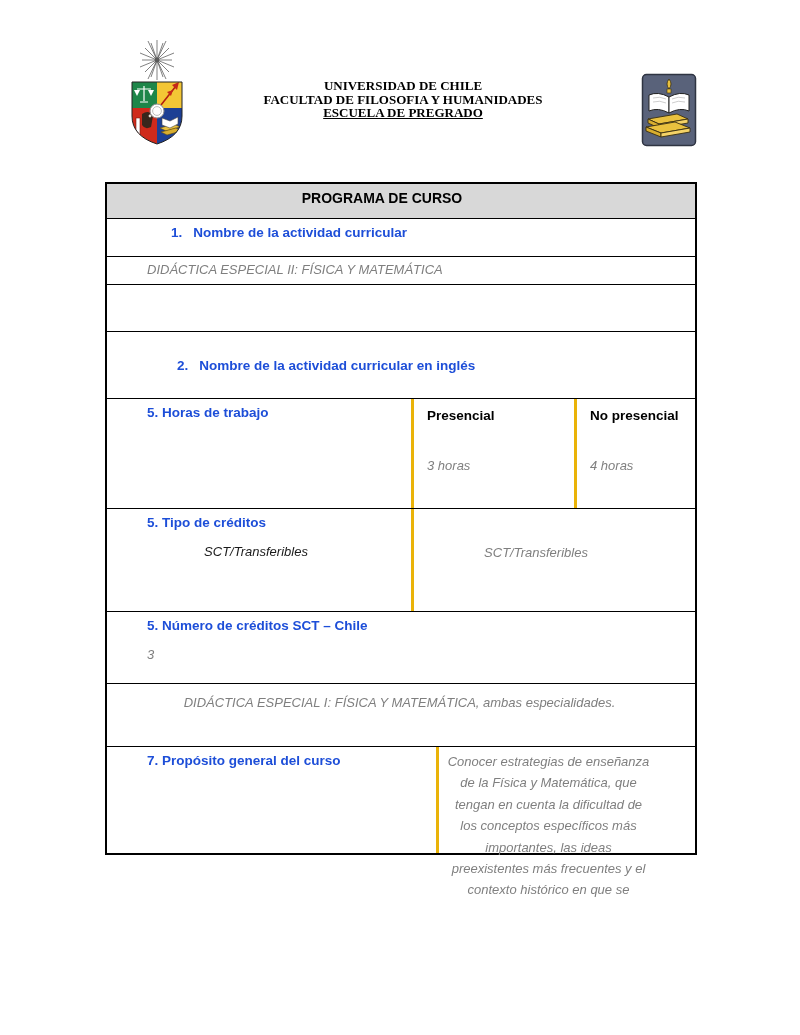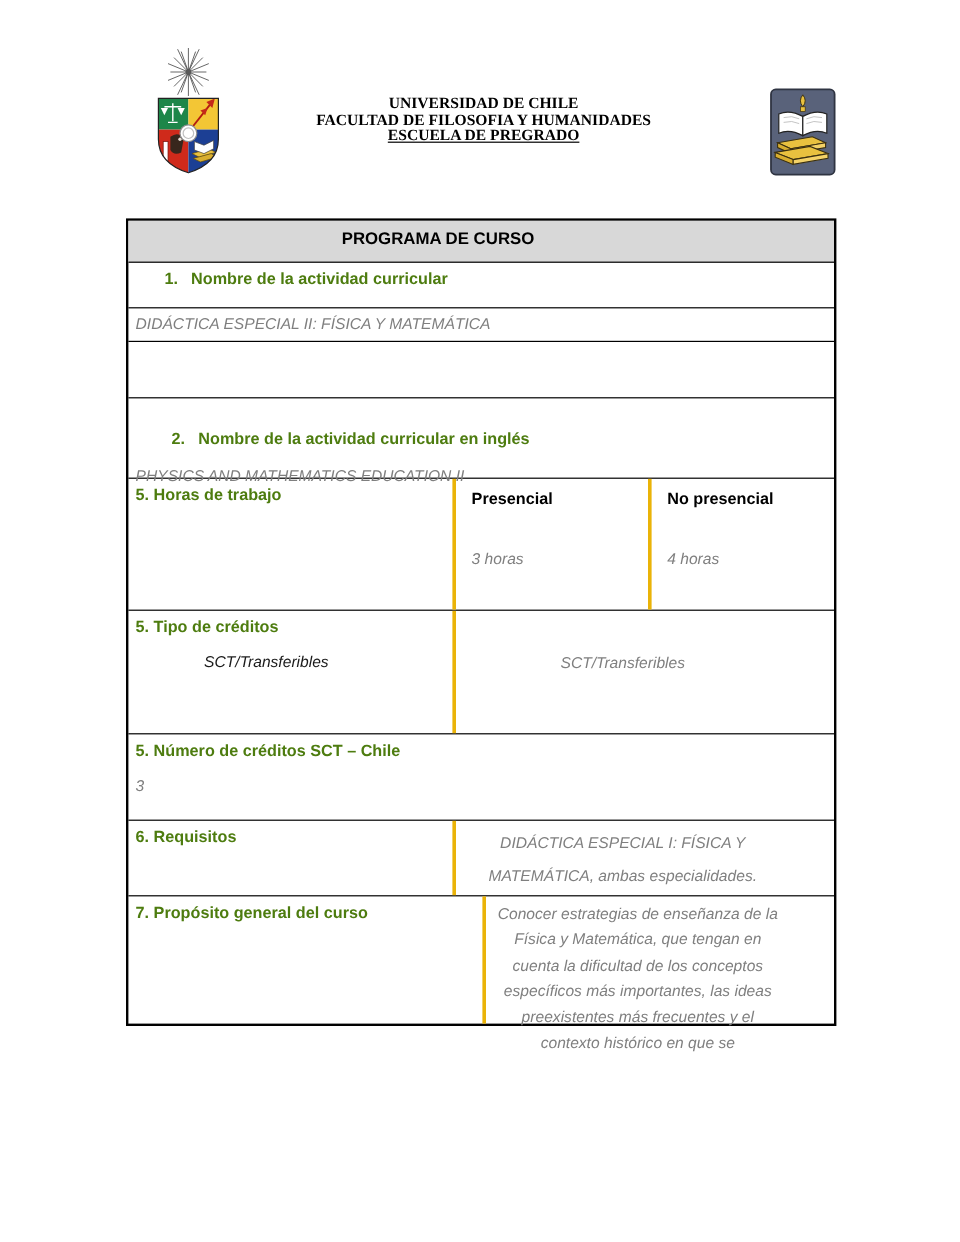--- a/index.html
+++ b/index.html
@@ -8,36 +8,36 @@
 
   
   .hdr-text{position:absolute;top:79px;left:0;width:806px;text-align:center;
     font-family:"Liberation Serif",serif;font-weight:bold;font-size:13px;line-height:13.5px;color:#000;}
   .hdr-text .underline{text-decoration:underline;}
   .logo-left{position:absolute;left:112px;top:40px;}
   .logo-right{position:absolute;left:641px;top:73px;}
 
   
   .tbl{position:absolute;left:105px;top:182px;width:592px;border:2px solid #000;box-sizing:border-box;background:#fff;}
-  .row{display:flex;box-sizing:border-box;border-bottom:1px solid #000;}
+  .row{display:flex;box-sizing:border-box;border-bottom:1px solid #000;padding-left:34px;}
   .row:last-child{border-bottom:none;}
   .cell{box-sizing:border-box;min-width:0;}
   .cell + .cell{border-left:3px solid #eab308;}
   .c-left{width:270px;flex:none;}
   .c-mid{width:163px;flex:none;}
   .c-rest{flex:1;}
 
   .r-title{height:35px;background:var(--hdr-bg,#d8d8d8);}
   .r-title .cell{width:100%;padding-top:6px;text-align:center;padding-right:72px;
       font-weight:bold;font-size:14px;}
   .r1l{height:38px;} .r1v{height:28px;} .r-empty{height:47px;}
   .r2{height:67px;} .r3{height:70px;} .r4{height:110px;} .r5{height:103px;}
   .r5b{height:72px;} .r6{height:63px;} .r7{height:106px;gap:25px;}
 
-  .lbl{font-weight:bold;font-size:13.5px;color:#4d7c0f;padding:5px 6px 0 6px;line-height:18px;}
+  .lbl{font-weight:bold;font-size:13.5px;color:#1d4ed8;padding:5px 6px 0 6px;line-height:18px;}
   .lbl-num{display:inline-block;margin-right:11px;}
   .ind1{padding-left:30px;} .ind2{padding-left:36px;margin-top:20px;}
 
   .val{font-style:italic;font-size:13px;color:var(--val-col,#7f7f7f);line-height:18px;}
   .v-center{text-align:left;padding-right:72px;padding-left:6px;}   
   .v-center-r{text-align:center;padding-right:45px;padding-left:8px;} 
   .r1v .cell{width:100%;padding-top:4px;}
   .pad-t{padding-top:13px;}
   .pad-t2{padding-top:17px;}
   .dark-it{color:#1a1a1a;}
@@ -153,21 +153,20 @@
 
     <div class="row r-empty">
       <div class="cell"></div>
     </div>
 
     <div class="row r2">
       <div class="cell" style="width:100%">
         <div class="lbl ind2">
           <span class="lbl-num">2.</span><span>Nombre de la actividad curricular en inglés</span>
         </div>
-        <div class="val v-center pad-t">PHYSICS AND MATHEMATICS EDUCATION II</div>
       </div>
     </div>
 
 
     <div class="row r4">
       <div class="cell c-left lbl">5. Horas de trabajo</div>
       <div class="cell c-mid">
         <div class="subhead">Presencial</div>
         <div class="val subval">3 horas</div>
       </div>
@@ -188,21 +187,20 @@
     </div>
 
     <div class="row r5b">
       <div class="cell" style="width:100%">
         <div class="lbl">5. Número de créditos SCT – Chile</div>
         <div class="val v-center num-val">3</div>
       </div>
     </div>
 
     <div class="row r6">
-      <div class="cell c-left lbl">6. Requisitos</div>
       <div class="cell c-rest val v-center-r">DIDÁCTICA ESPECIAL I: FÍSICA Y MATEMÁTICA, ambas especialidades.</div>
     </div>
 
     <div class="row r7">
       <div class="cell c-left lbl">7. Propósito general del curso</div>
       <div class="cell c-rest val v-center-r">Conocer estrategias de enseñanza de la Física y Matemática, que tengan en cuenta la dificultad de los conceptos específicos más importantes, las ideas preexistentes más frecuentes y el contexto histórico en que se</div>
     </div>
 
   </div>
 </div>

